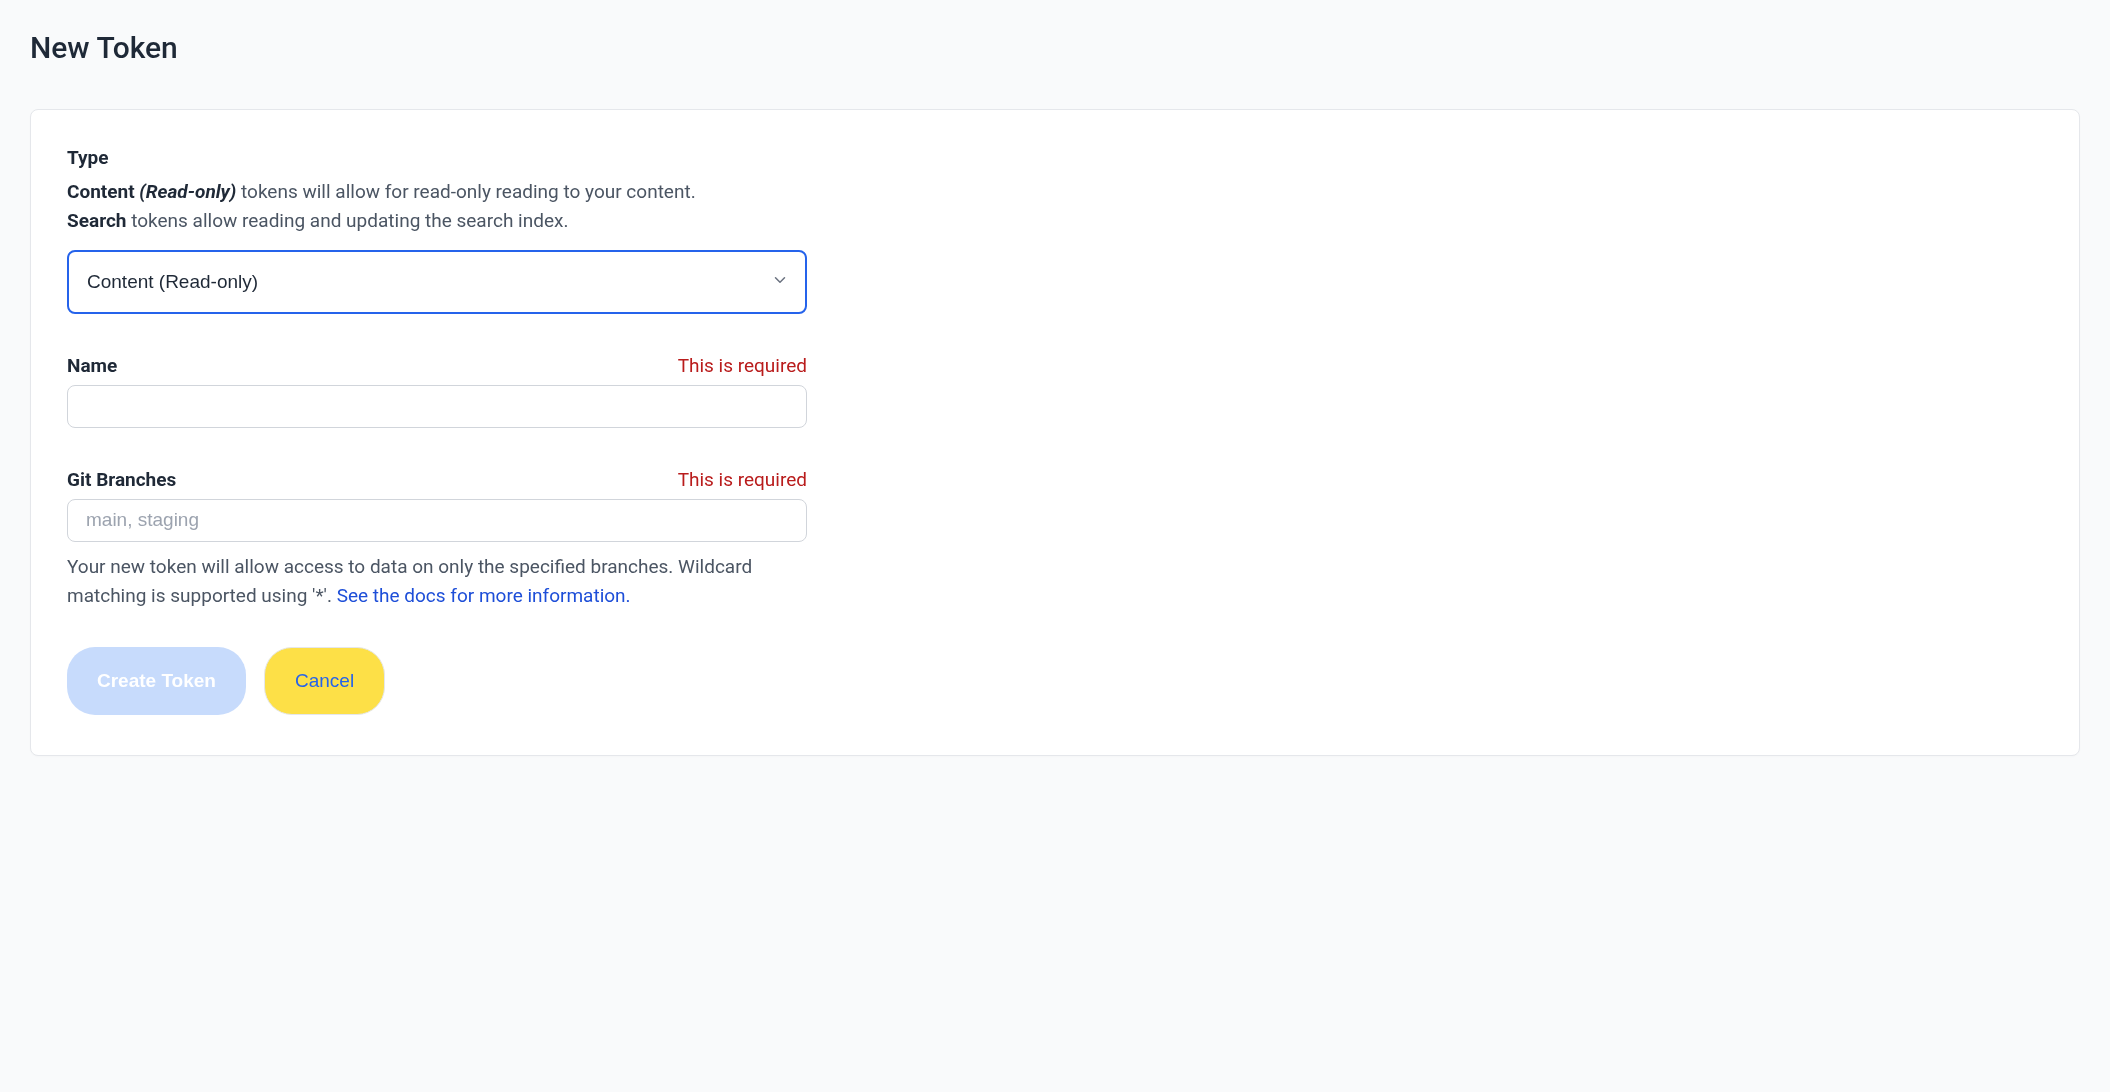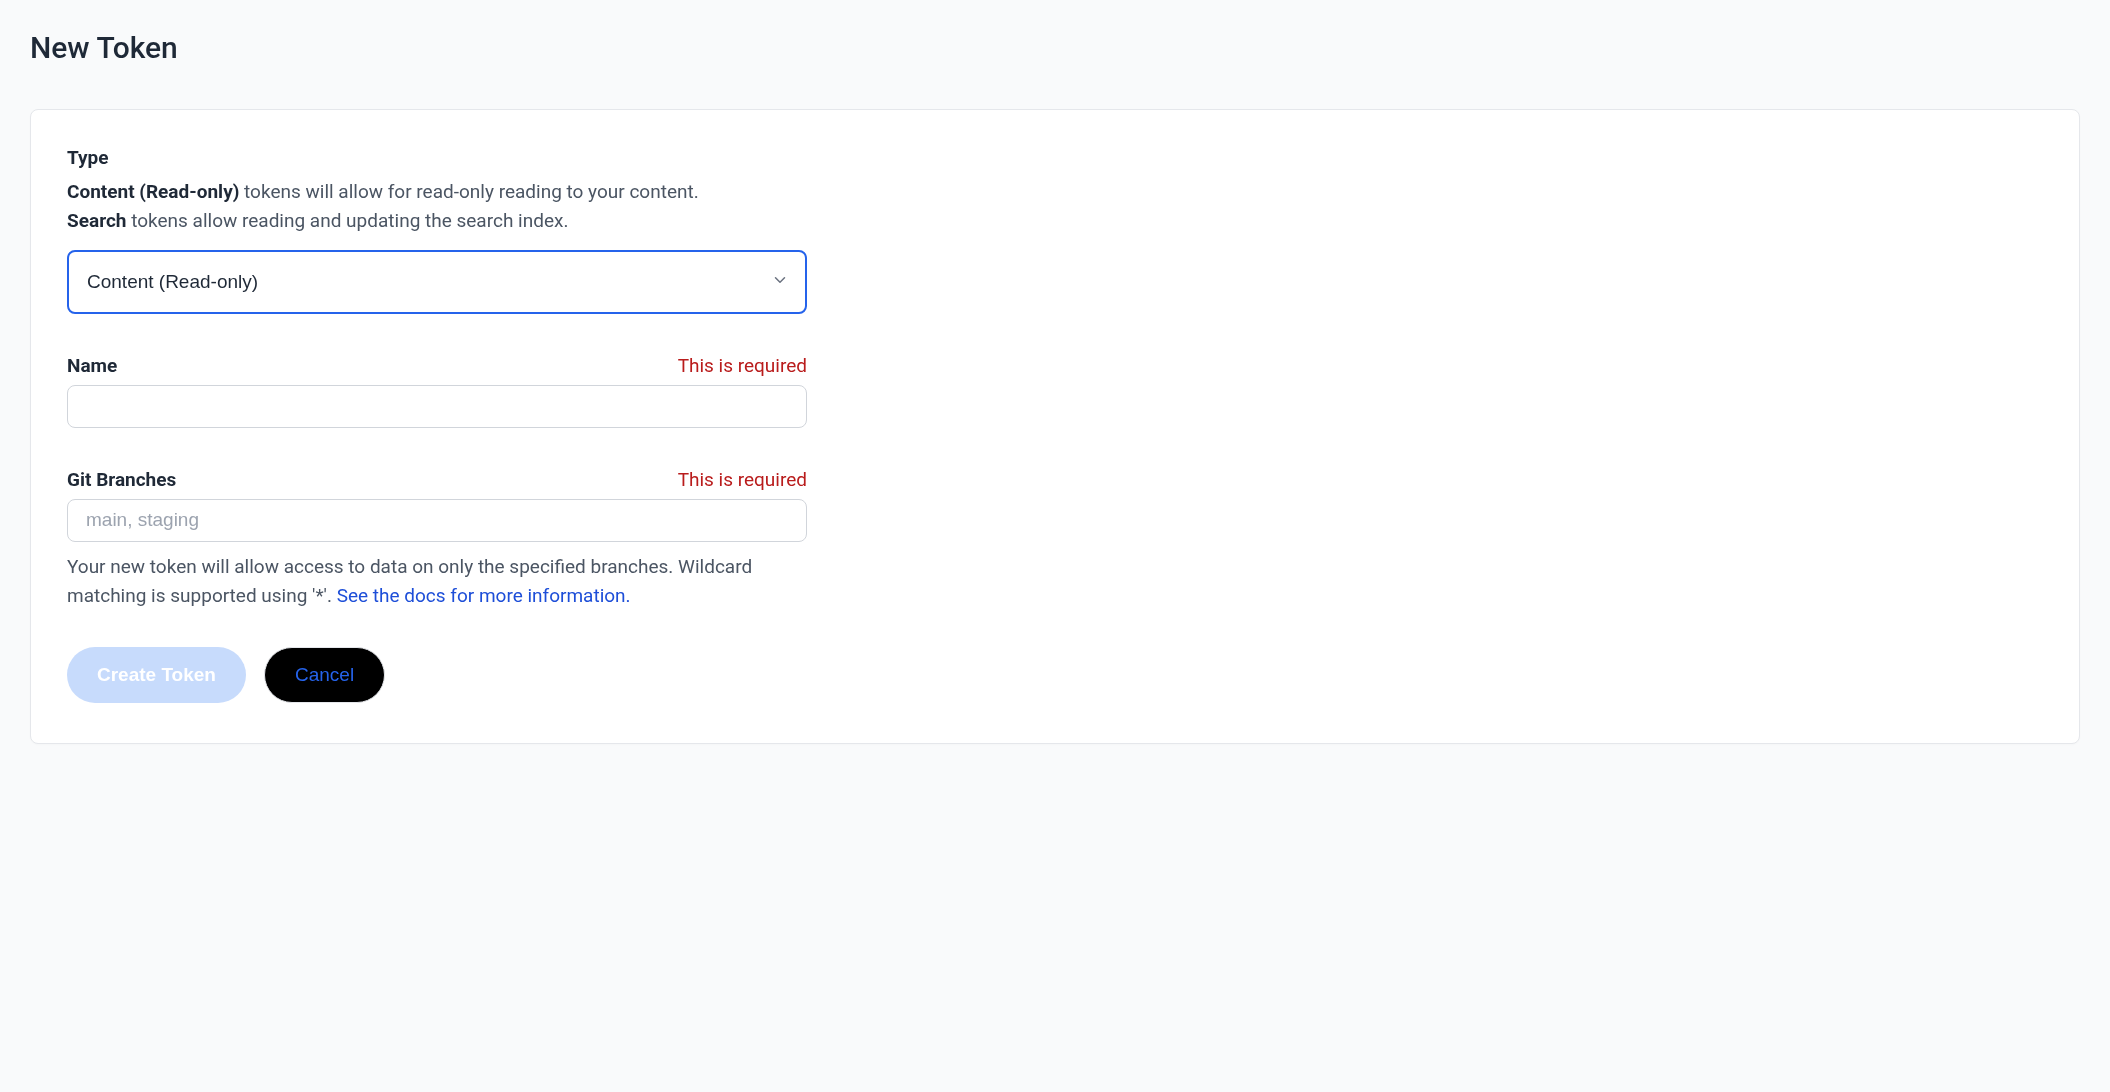--- a/index.html
+++ b/index.html
@@ -54,20 +54,21 @@
     color: #4b5563;
     line-height: 1.55;
     margin-bottom: 14px;
   }
   .description strong.bold {
     font-weight: 700;
     color: #1f2937;
   }
   .description strong.bold-italic {
     font-weight: 700;
+    font-style: italic;
     color: #1f2937;
   }
   .help-text {
     font-size: 19px;
     color: #4b5563;
     line-height: 1.55;
     margin-top: 10px;
   }
   .help-text a {
     color: #1d4ed8;
@@ -109,37 +110,37 @@
   }
   .text-field::placeholder {
     color: #9ca3af;
   }
   .button-row {
     display: flex;
     gap: 18px;
     margin-top: 36px;
   }
   .btn {
-    height: 56px;
+    height: 68px;
     padding: 0 30px;
     border-radius: 28px;
     font-size: 19px;
     font-weight: 600;
     cursor: pointer;
     border: none;
     display: inline-flex;
     align-items: center;
     justify-content: center;
   }
   .btn-primary {
     background: #c7dbfc;
     color: #ffffff;
   }
   .btn-secondary {
-    background: #000000;
+    background: #fde047;
     color: #2563eb;
     border: 1px solid #e5e7eb;
     font-weight: 500;
   }
 </style>
 </head>
 <body>
 
 <h1 class="page-title">New Token</h1>
 

